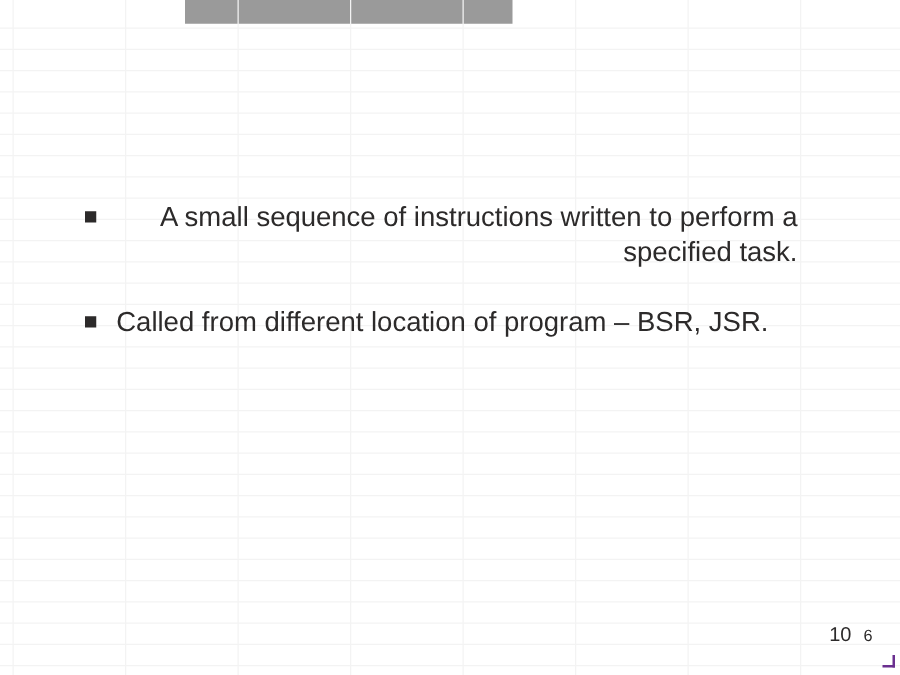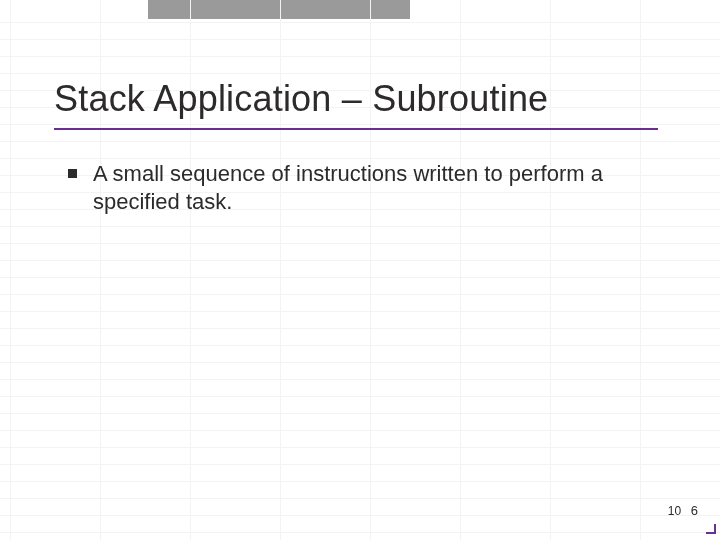--- a/index.html
+++ b/index.html
@@ -57,20 +57,21 @@
   }
   .body {
     position: absolute;
     top: 160px;
     left: 68px;
     width: 570px;
   }
   .bullet {
     display: flex;
     margin-bottom: 28px;
+    text-align: right;
   }
   .bullet .sq {
     flex: 0 0 auto;
     width: 9px;
     height: 9px;
     background: #2c2a2a;
     margin-top: 9px;
     margin-right: 16px;
   }
   .bullet .txt {
@@ -80,21 +81,21 @@
   }
   .page-nums {
     position: absolute;
     bottom: 22px;
     right: 22px;
     font-size: 13px;
     color: #2c2a2a;
   }
   .page-nums .n1 {
     margin-right: 6px;
-    font-size: 12px;
+    font-size: 16px;
   }
   .corner-accent {
     position: absolute;
     bottom: 6px;
     right: 4px;
     width: 10px;
     height: 10px;
   }
   .corner-accent::before,
   .corner-accent::after {
@@ -147,29 +148,29 @@
       <div class="v" style="left: 10px; top: 0px; height: 540px; width: 1px;"></div>
       <div class="v" style="left: 100px; top: 0px; height: 540px; width: 1px;"></div>
       <div class="v" style="left: 190px; top: 0px; height: 540px; width: 1px;"></div>
       <div class="v" style="left: 280px; top: 0px; height: 540px; width: 1px;"></div>
       <div class="v" style="left: 370px; top: 0px; height: 540px; width: 1px;"></div>
       <div class="v" style="left: 460px; top: 0px; height: 540px; width: 1px;"></div>
       <div class="v" style="left: 550px; top: 0px; height: 540px; width: 1px;"></div>
       <div class="v" style="left: 640px; top: 0px; height: 540px; width: 1px;"></div>
     </div>
 
-  <div class="title-wrap">
-    <h1 class="title">Stack Application – Subroutine</h1>
-    <div class="title-underline"></div>
-  </div>
 
   <div class="body">
     <div class="bullet">
       <div class="sq"></div>
       <div class="txt">A small sequence of instructions written to perform a specified task.</div>
+    </div>
+    <div class="bullet">
+      <div class="sq"></div>
+      <div class="txt">Called from different location of program – BSR, JSR.</div>
     </div>
   </div>
 
   <div class="page-nums">
     <span class="n1">10</span>
     <span class="n2">6</span>
   </div>
 
   <div class="corner-accent"></div>
 

